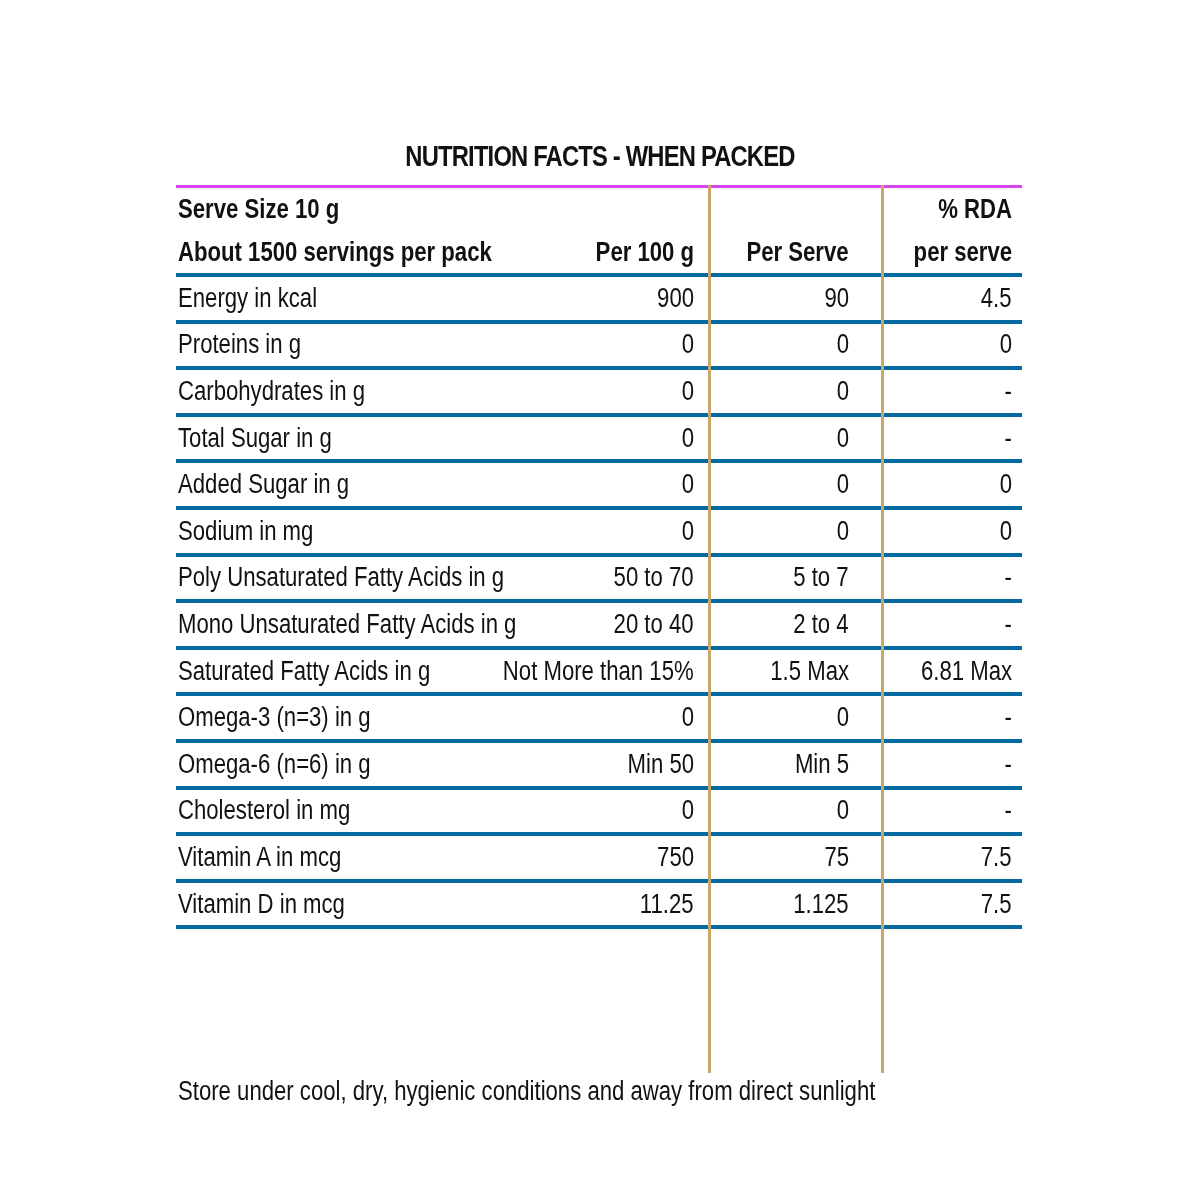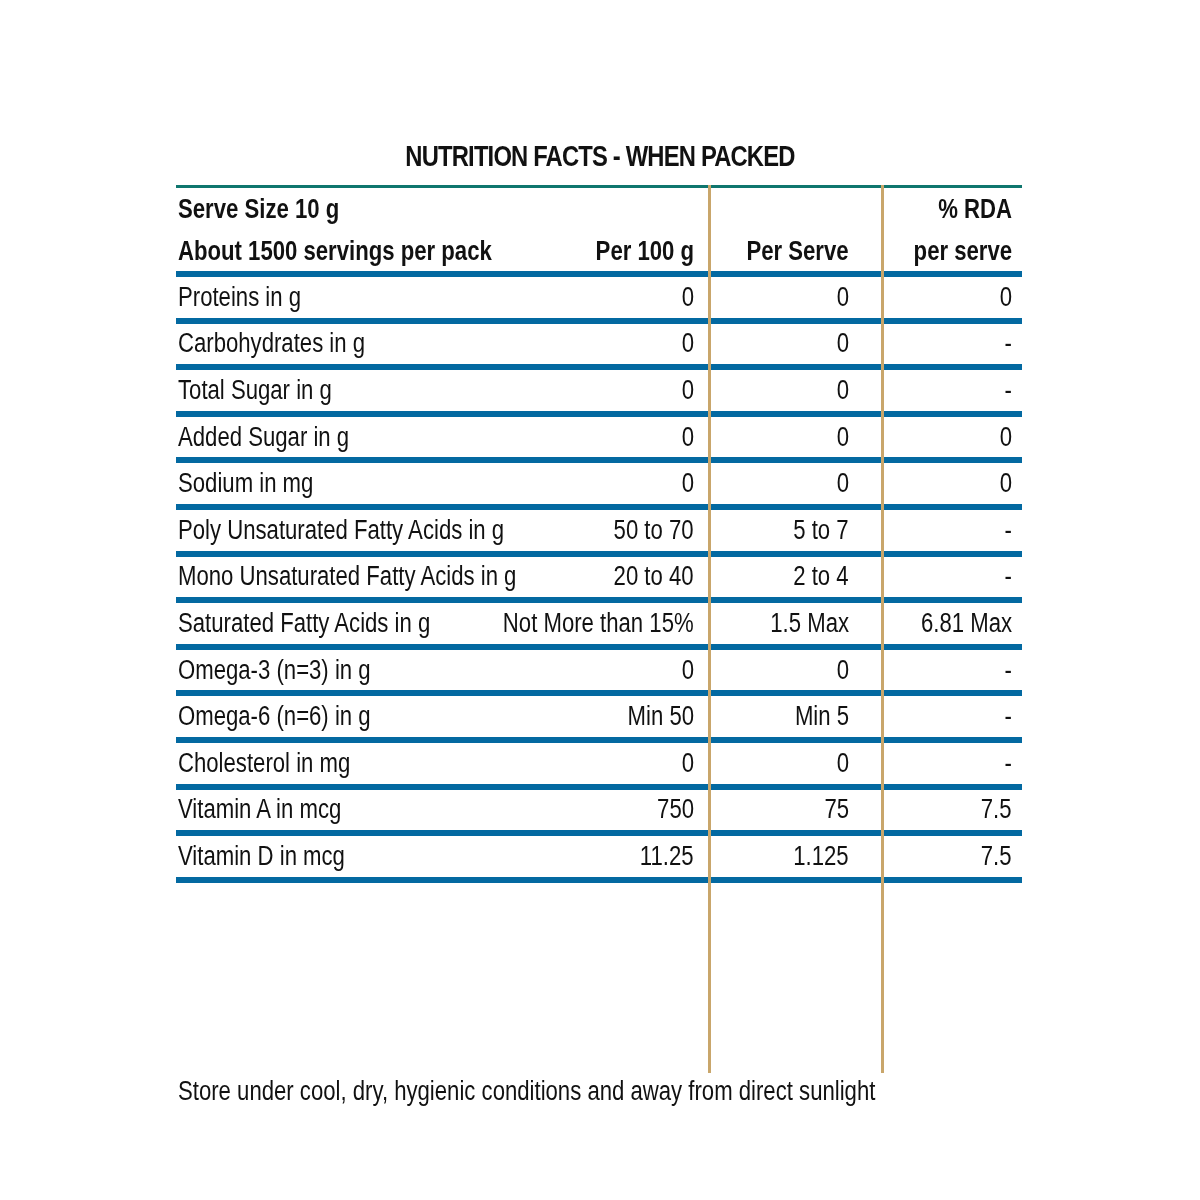--- a/index.html
+++ b/index.html
@@ -1,22 +1,22 @@
 <!DOCTYPE html>
 <html><head>
 <meta charset="utf-8">
 <style>
   html, body { margin: 0; padding: 0; background: #ffffff; }
   body { width: 1200px; height: 1200px; position: relative; overflow: hidden;
          font-family: "Liberation Sans", "DejaVu Sans", sans-serif; color: #111; }
   .title { position: absolute; left: 0; width: 1200px; top: 140px; text-align: center;
            font-size: 29px; font-weight: bold; letter-spacing: -1px; transform: scaleX(0.82); transform-origin: 600px 0; }
   .table { position: absolute; left: 176px; top: 185px; width: 846px; }
-  .row { position: relative; height: 46.6px; border-bottom: 6px solid #0369a1; box-sizing: border-box; }
-  .row.top { border-top: 3px solid #0f766e; text-align: right; }
+  .row { position: relative; height: 46.6px; border-bottom: 4px solid #0369a1; box-sizing: border-box; }
+  .row.top { border-top: 3px solid #d946ef; text-align: right; }
   .hdr1 { height: 46px; border-bottom: none; }
   .hdr2 { height: 46px; }
   .cell { position: absolute; top: 0; bottom: 0; display: flex; align-items: center;
           font-size: 27px; white-space: nowrap; transform: scaleX(0.82); }
   .c0 { left: 2px; transform-origin: left center; }
   .c1 { right: 328px; justify-content: flex-end; transform-origin: right center; }
   .c2 { right: 173px; justify-content: flex-end; transform-origin: right center; }
   .c3 { right: 10px; justify-content: flex-end; transform-origin: right center; }
   .bold { font-weight: bold; }
   .vline { position: absolute; top: 185px; width: 3px; background: #c9a66b; }
@@ -35,20 +35,26 @@
     <div class="cell c0 bold">Serve Size 10 g</div>
     <div class="cell c3 bold">% RDA</div>
   </div>
   <div class="row hdr2">
     <div class="cell c0 bold">About 1500 servings per pack</div>
     <div class="cell c1 bold">Per 100 g</div>
     <div class="cell c2 bold">Per Serve</div>
     <div class="cell c3 bold">per serve</div>
   </div>
   <div id="rows">
+      <div class="row">
+        <div class="cell c0">Energy in kcal</div>
+        <div class="cell c1">900</div>
+        <div class="cell c2">90</div>
+        <div class="cell c3">4.5</div>
+      </div>
       <div class="row">
         <div class="cell c0">Proteins in g</div>
         <div class="cell c1">0</div>
         <div class="cell c2">0</div>
         <div class="cell c3">0</div>
       </div>
       <div class="row">
         <div class="cell c0">Carbohydrates in g</div>
         <div class="cell c1">0</div>
         <div class="cell c2">0</div>

